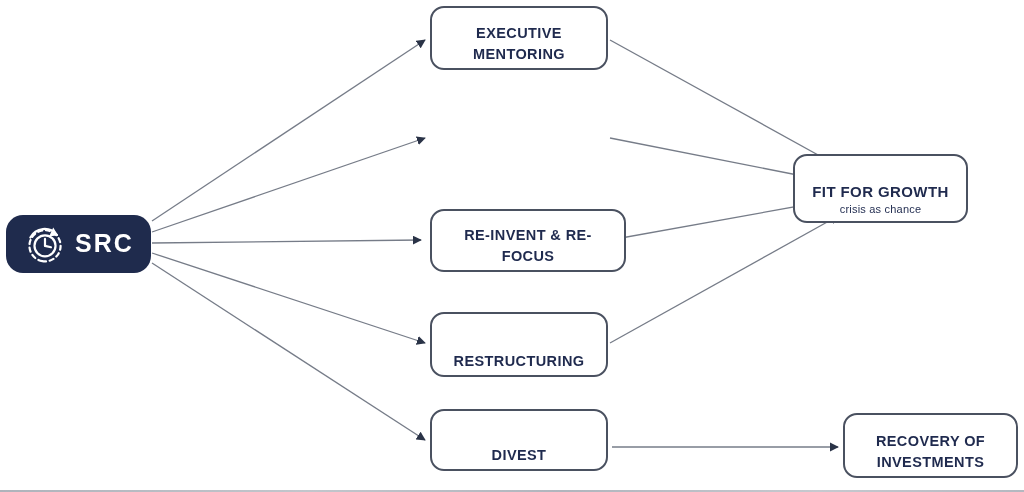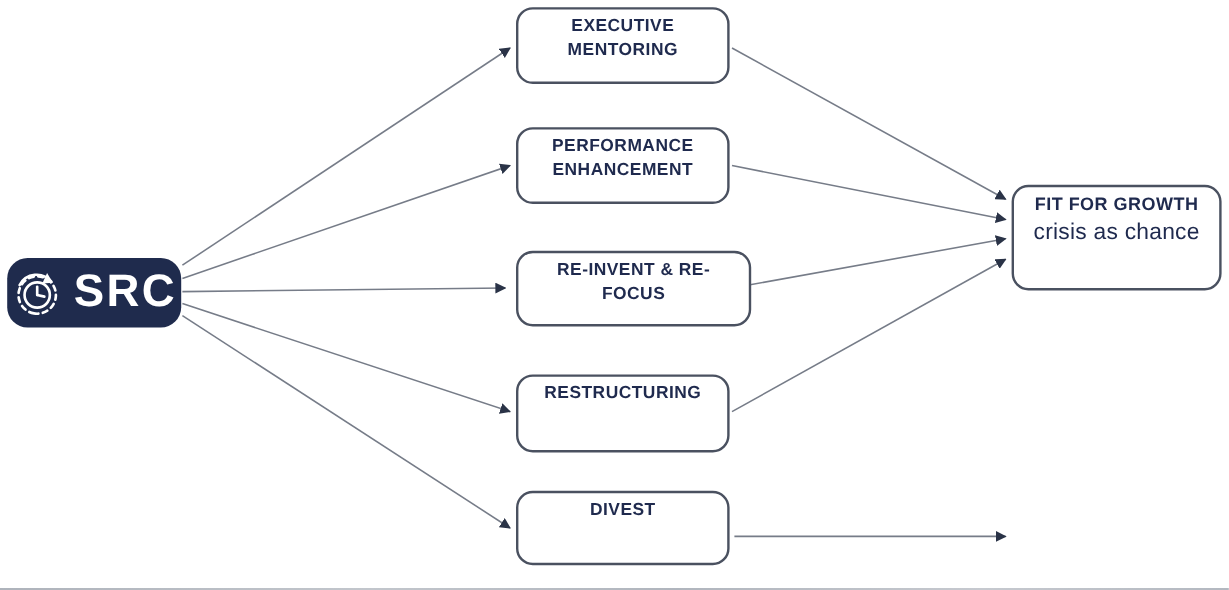--- a/index.html
+++ b/index.html
@@ -6,43 +6,43 @@
   body{
     width:1024px;height:492px;position:relative;background:#ffffff;
     font-family:"Liberation Sans", sans-serif;overflow:hidden;
   }
   #stage{position:absolute;inset:0;width:1024px;height:492px;}
   svg.arrows{position:absolute;left:0;top:0;width:1024px;height:492px;}
 
   .node{
     position:absolute;box-sizing:border-box;background:#ffffff;
     border:2px solid #4a5160;border-radius:14px;
-    display:flex;flex-direction:column;align-items:center;justify-content:flex-start;
+    display:flex;flex-direction:column;align-items:center;justify-content:flex-end;
     text-align:center;color:#1f2a4e;font-weight:bold;
     font-size:14.5px;letter-spacing:0.4px;line-height:1.4;
     padding:4px 14px;
   }
-  .node .subtitle{font-weight:normal;font-size:19px;letter-spacing:0.2px;}
+  .node .subtitle{font-weight:normal;font-size:11px;letter-spacing:0.2px;}
 
   .n-exec   {left:430px;top:6px;  width:178px;height:64px;}
   .n-perf   {left:430px;top:106px;width:178px;height:64px;}
   .n-reinv  {left:430px;top:209px;width:196px;height:63px;}
   .n-restr  {left:430px;top:312px;width:178px;height:65px;}
   .n-divest {left:430px;top:409px;width:178px;height:62px;}
-  .n-fit    {left:843px;top:154px;width:175px;height:88px;font-size:15px;}
+  .n-fit    {left:793px;top:154px;width:175px;height:69px;font-size:15px;}
   .n-recov  {left:843px;top:413px;width:175px;height:65px;}
 
   .src-badge{
     position:absolute;left:6px;top:215px;width:145px;height:58px;
     background:#1f2b4d;border-radius:17px;
     display:flex;align-items:center;justify-content:center;gap:8px;
     color:#ffffff;
   }
   .src-badge .label{
-    font-size:38px;font-weight:bold;letter-spacing:2px;line-height:1;
+    font-size:25px;font-weight:bold;letter-spacing:2px;line-height:1;
     padding-bottom:2px;
   }
   .src-badge .icon{width:44px;height:44px;display:block;}
 
   .bottom-crop{
     position:absolute;left:0;bottom:0;width:1024px;height:2px;
     background:linear-gradient(90deg,#aeb3bb 0%,#c2c6cc 30%,#b0b5bd 55%,#c6c9cf 80%,#b3b8c0 100%);
   }
 </style>
 </head>
@@ -79,37 +79,37 @@
       <line x1="24" y1="26" x2="24" y2="18.5"></line>
       <line x1="24" y1="26" x2="30.5" y2="27.5"></line>
     </svg>
     <span class="label">SRC</span>
   </div>
 
   <div class="node n-exec">
     <span>EXECUTIVE MENTORING</span>
   </div>
 
-  <div class="node n-perf">
-    <span>PERFORMANCE ENHANCEMENT</span>
-  </div>
 
   <div class="node n-reinv">
     <span>RE-INVENT &amp; RE-FOCUS</span>
   </div>
 
   <div class="node n-divest">
     <span>DIVEST</span>
   </div>
 
   <div class="node n-restr">
     <span>RESTRUCTURING</span>
   </div>
 
   <div class="node n-fit">
     <span>FIT FOR GROWTH</span>
     <span class="subtitle">crisis as chance</span>
   </div>
 
+  <div class="node n-recov">
+    <span>RECOVERY OF INVESTMENTS</span>
+  </div>
 
   <div class="bottom-crop"></div>
 
 </div>
 
 </body></html>

